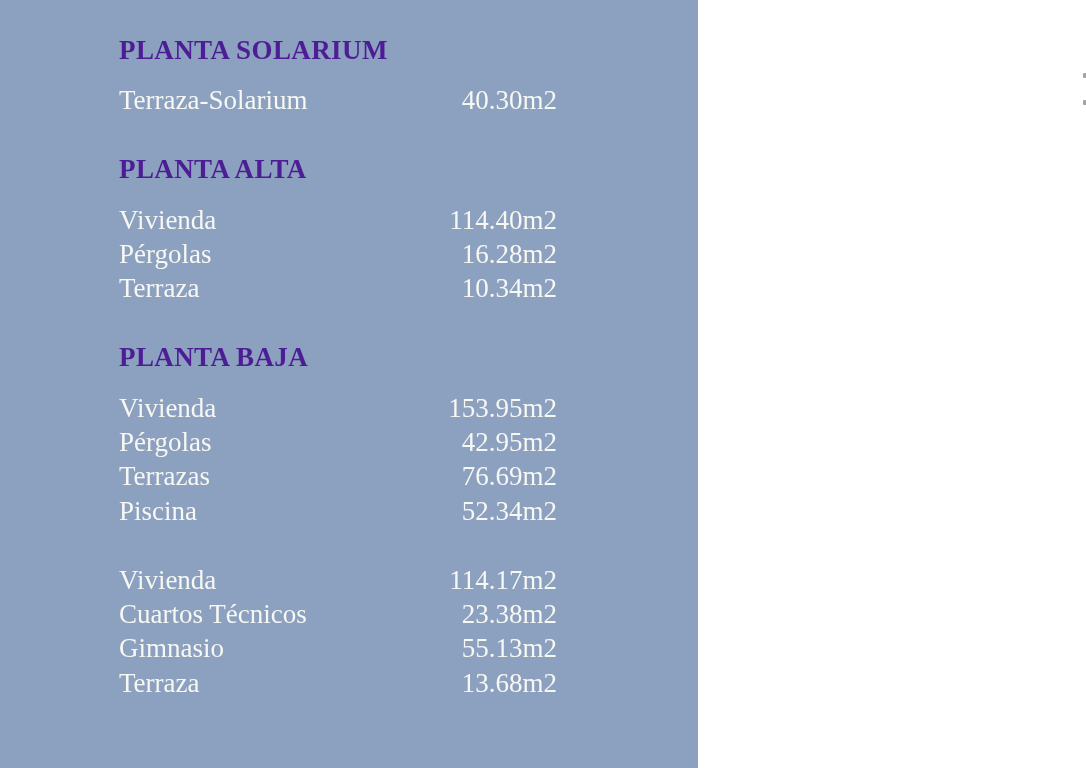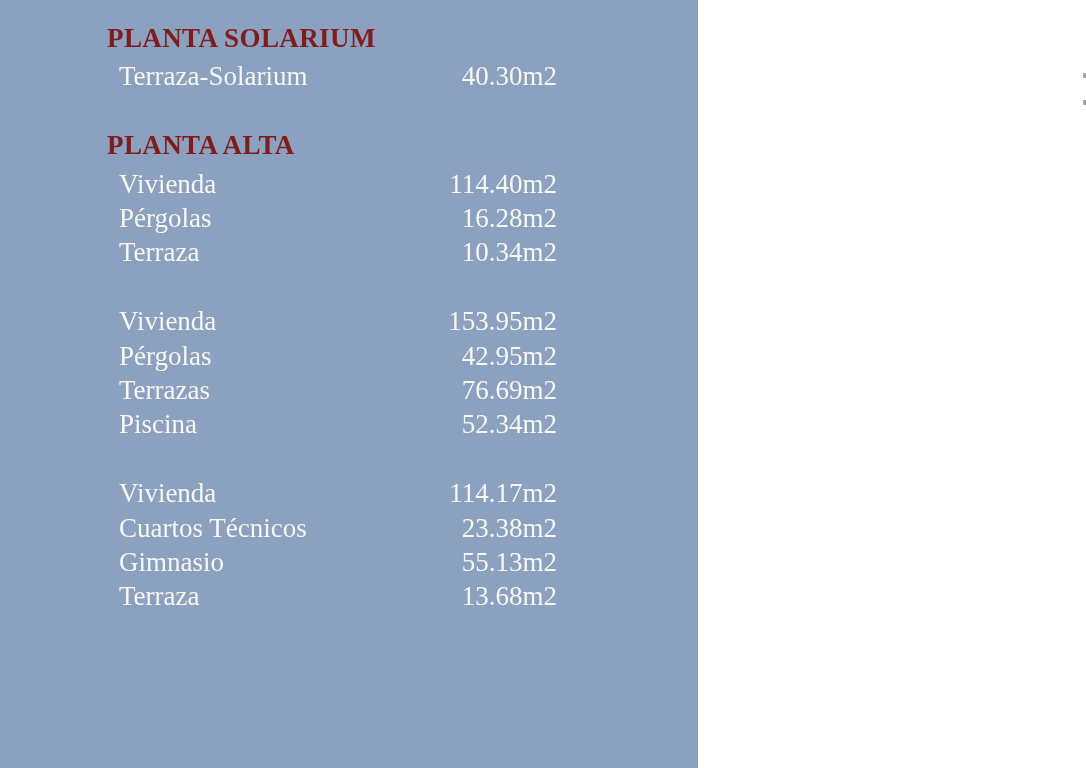--- a/index.html
+++ b/index.html
@@ -30,24 +30,24 @@
     left: 103px;
     top: 17px;
     width: 454px;
     color: #f7f7f3;
     font-size: 27px;
     line-height: 34.4px;
   }
   section { margin: 0; }
   section + section { margin-top: 34.4px; }
   .sec-title {
-    margin: 4px;
+    margin: 16px;
     font-size: 27px;
     font-weight: bold;
-    color: #7f1d1d;
+    color: #4c1d95;
     letter-spacing: 0.4px;
   }
   .row {
     display: flex;
     justify-content: space-between;
     align-items: baseline;
   }
   .row .label { text-align: left; margin-left: 16px; }
   .row .value { text-align: right; }
   .right-margin {
@@ -95,20 +95,21 @@
           <span class="label">Pérgolas</span>
           <span class="value">16.28m2</span>
         </div>
         <div class="row">
           <span class="label">Terraza</span>
           <span class="value">10.34m2</span>
         </div>
       </section>
 
       <section>
+        <h2 class="sec-title">PLANTA BAJA</h2>
         <div class="row">
           <span class="label">Vivienda</span>
           <span class="value">153.95m2</span>
         </div>
         <div class="row">
           <span class="label">Pérgolas</span>
           <span class="value">42.95m2</span>
         </div>
         <div class="row">
           <span class="label">Terrazas</span>

